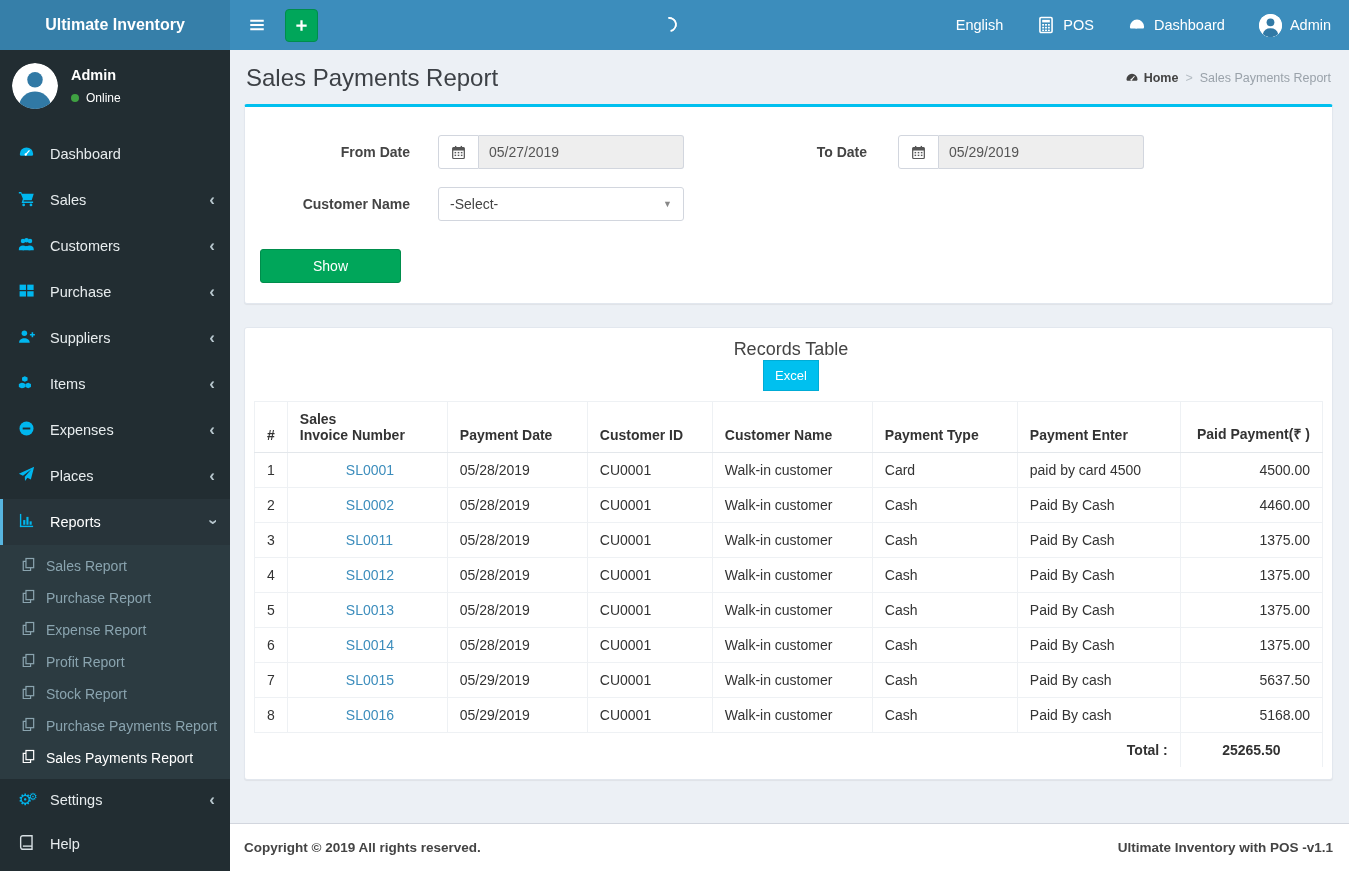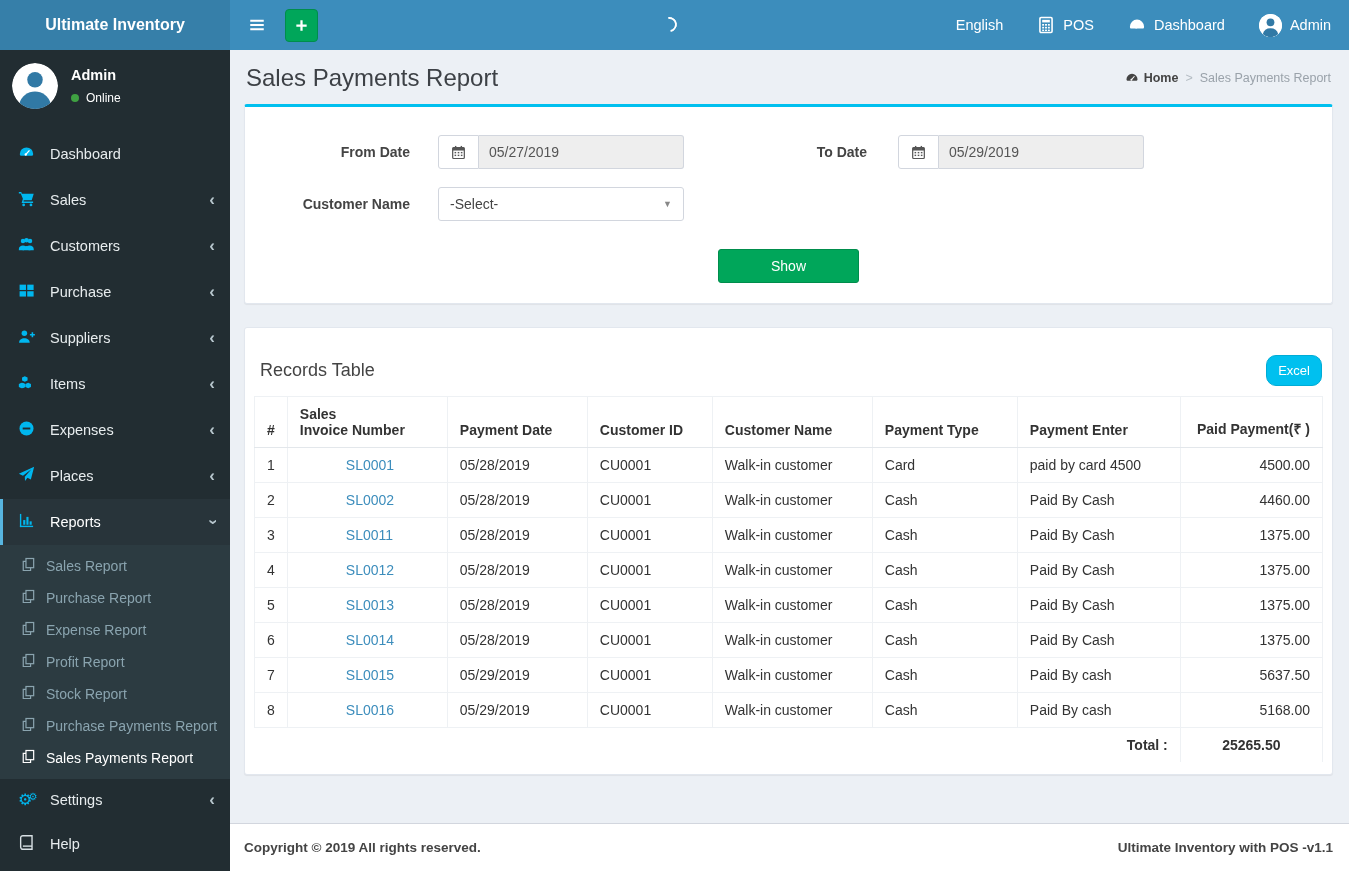--- a/index.html
+++ b/index.html
@@ -98,32 +98,32 @@
     flex:1; border:1px solid #d2d6de; border-left:none; background:#eee; color:#555;
     font-size:14px; padding:0 10px; height:34px; font-family:inherit;
     border-radius:0 3px 3px 0; outline:none;
   }
   .select-box {
     width:246px; height:34px; border:1px solid #d2d6de; border-radius:3px; background:#fff;
     display:flex; align-items:center; justify-content:space-between; padding:0 11px;
     font-size:14px; color:#444; cursor:pointer;
   }
   .caret { font-size:9px; color:#888; }
-  .btn-row { display:flex; justify-content:center; gap:26px; margin:28px 0 8px; }
+  .btn-row { display:flex; gap:26px; margin:28px 0 8px; }
   .btn {
     width:141px; height:34px; border-radius:3px; color:#fff; font-size:14px;
     font-family:inherit; cursor:pointer;
   }
   .btn-show { background:var(--success); border:1px solid #008d4c; }
   .btn-close { background:var(--warning); border:1px solid #e08e0b; }
 
-  .box-header { display:flex; align-items:center; justify-content:space-between; padding:27px 10px 10px 15px; }
+  .box-header { display:flex; align-items:center; justify-content:space-between; padding:11px 10px 10px 15px;flex-direction:column; }
   .box-title { font-size:18px; color:#444; }
   .excel-btn {
-    background:var(--info); color:#fff; border:1px solid #00acd6; border-radius:10px;
+    background:var(--info); color:#fff; border:1px solid #00acd6; border-radius:0;
     font-size:13px; padding:7px 11px; font-family:inherit; cursor:pointer;
   }
 
   table.records { width:calc(100% - 18px); margin:0 9px 12px; border-collapse:collapse; font-size:14px; color:#333; }
   .records th, .records td { border:1px solid #eef1f4; padding:9px 12px; text-align:left; }
   .records th { font-weight:bold; vertical-align:bottom; white-space:pre-line; border-bottom:1px solid #e3e7eb; }
   .records td.amount, .records th.amount { text-align:right; }
   .records a.invoice { color:var(--link); text-decoration:none; cursor:pointer;margin-left:46px; }
   .records td.total-label { text-align:right; font-weight:bold; border-left:none; border-bottom:none; }
   .records td.total-amount { text-align:center; font-weight:bold; border-bottom:none; }

